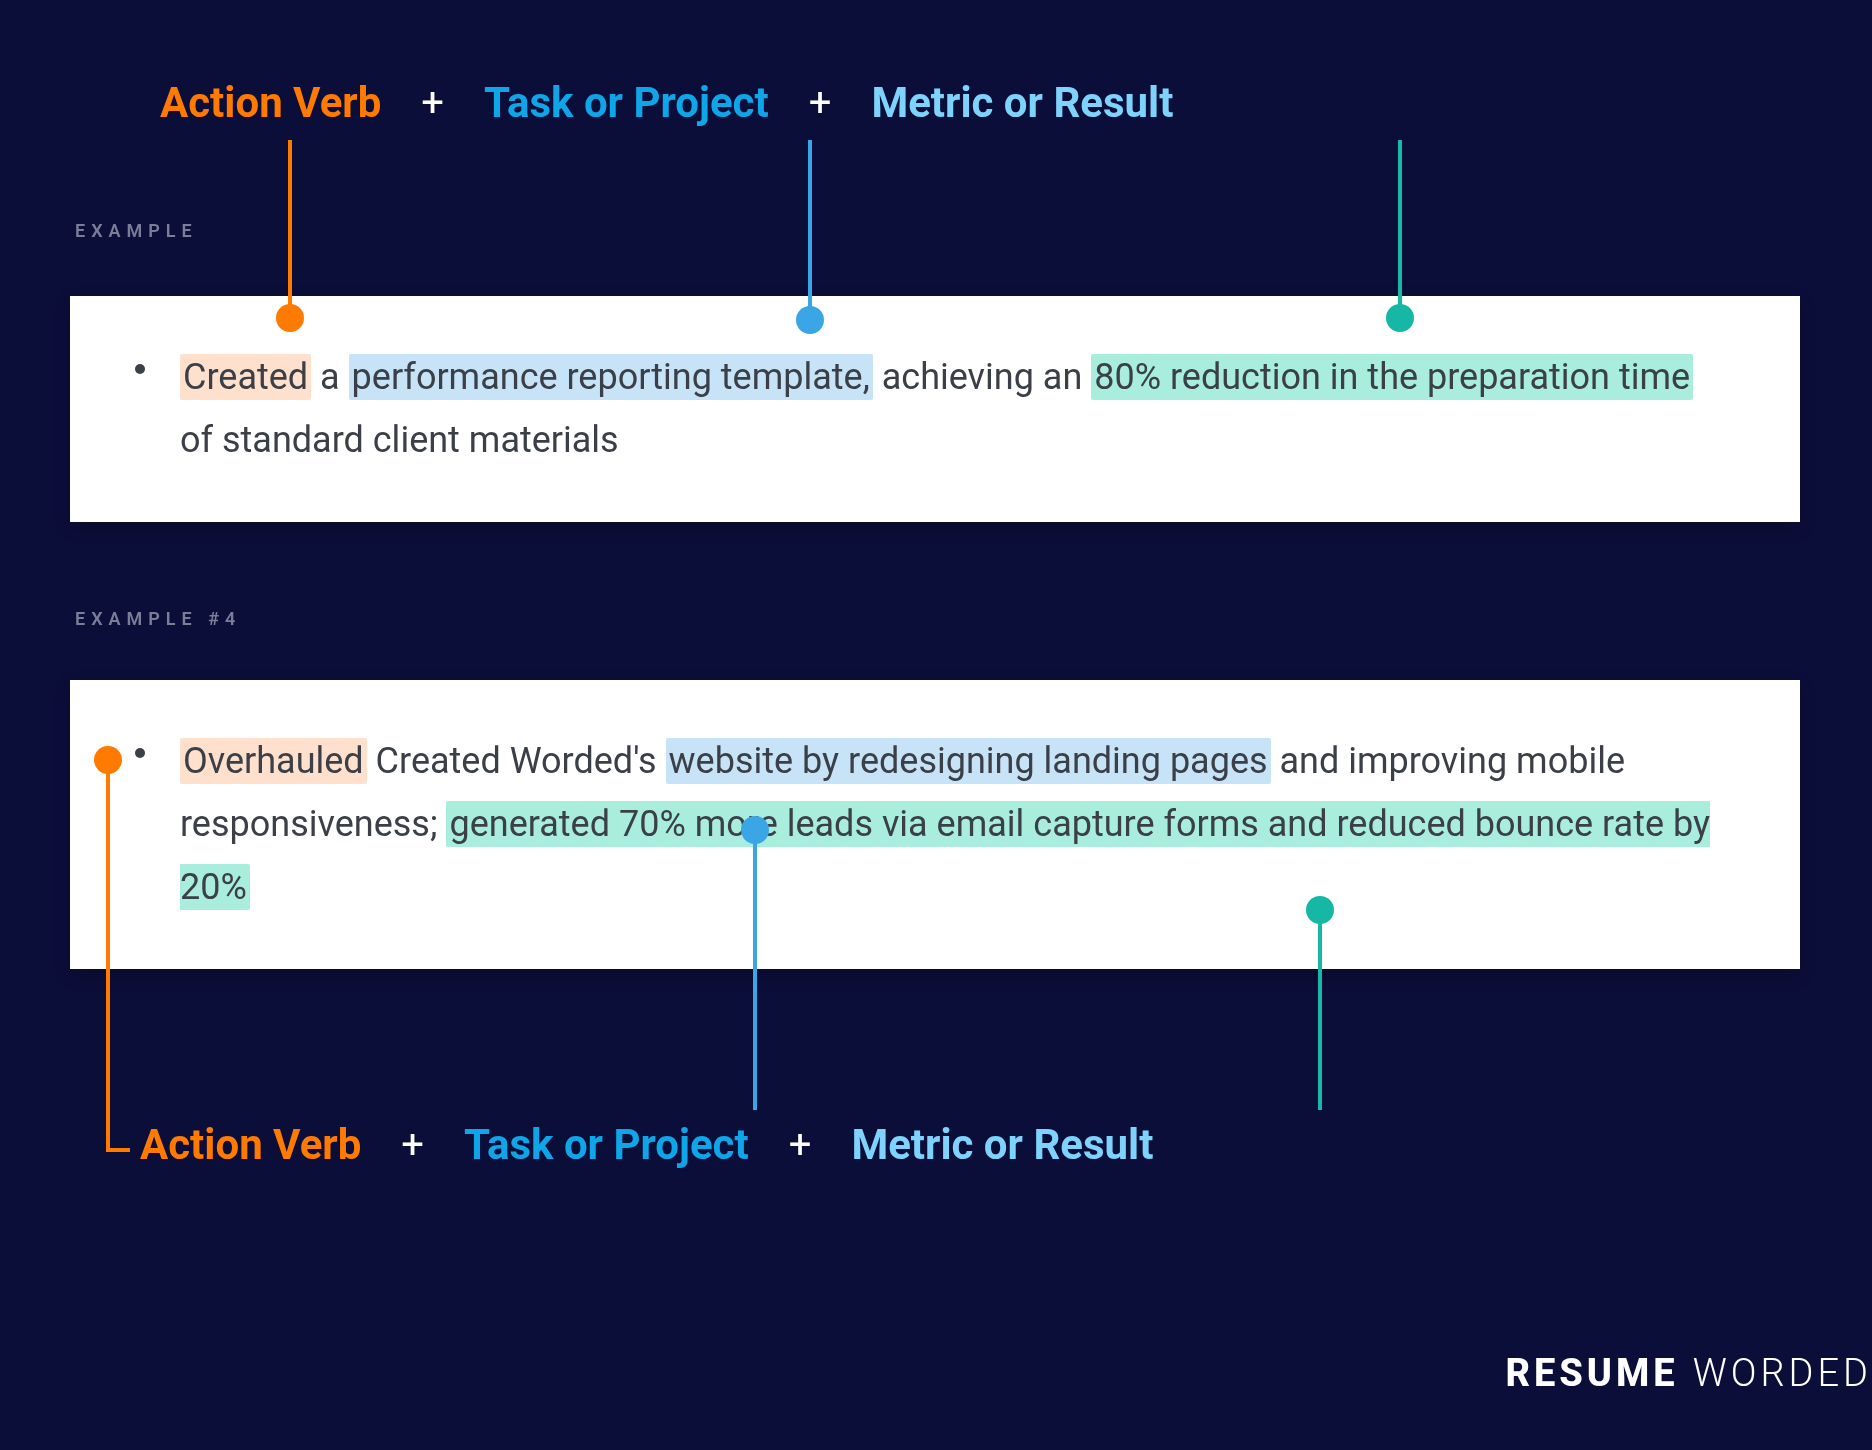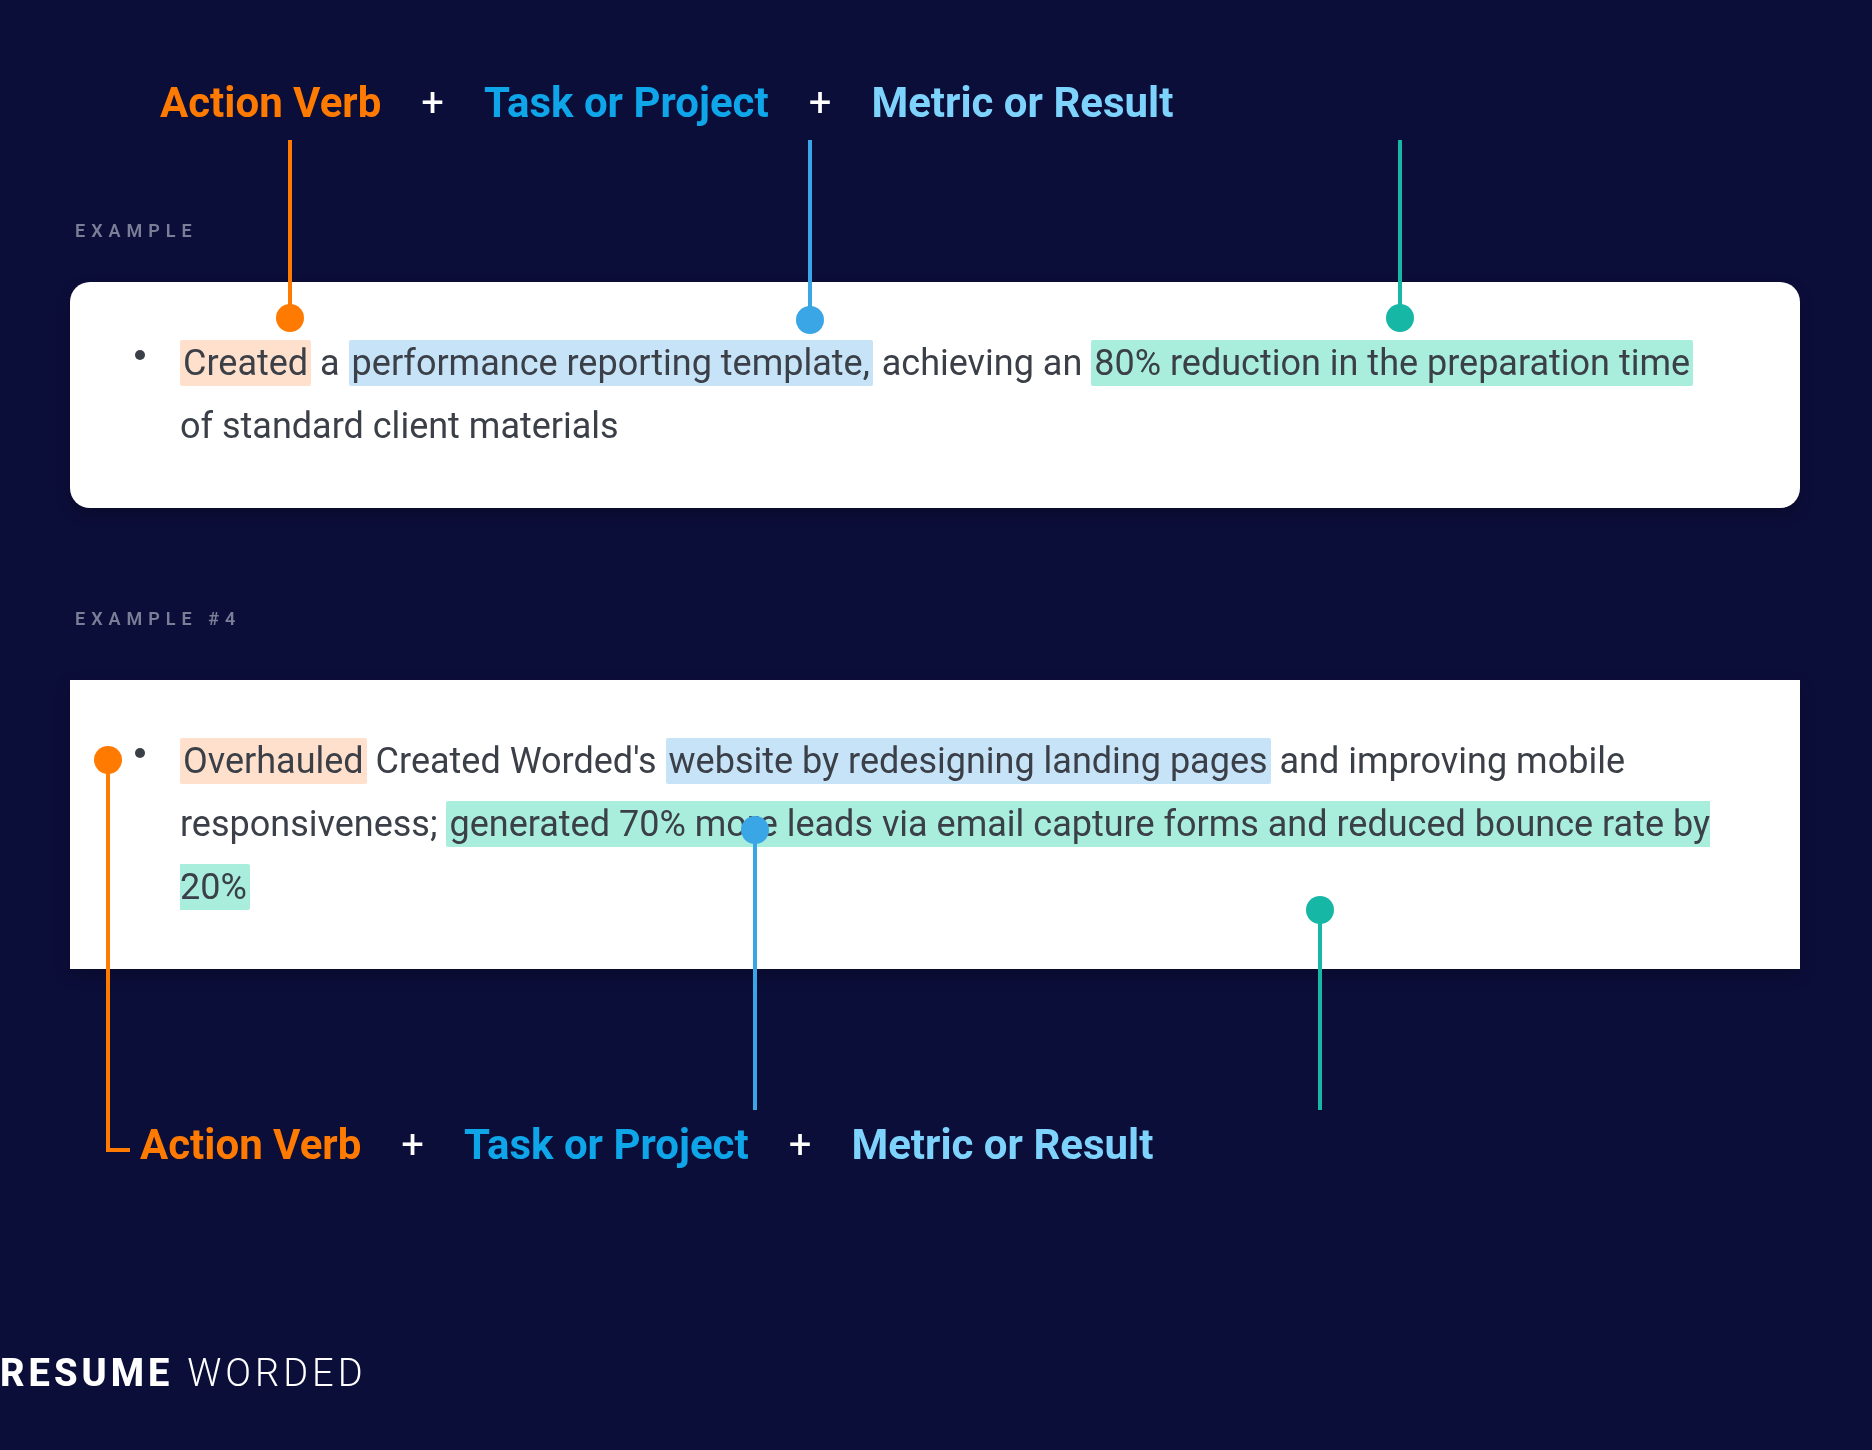--- a/index.html
+++ b/index.html
@@ -65,42 +65,42 @@
     position: absolute;
     left: 0; top: 0;
     width: 1872px; height: 1450px;
     pointer-events: none;
   }
 
   .brand {
     position: absolute;
     bottom: 55px;
     width: 100%;
-    text-align: left;
+    text-align: right;
     color: #ffffff;
     font-size: 38px;
     letter-spacing: 4px;
   }
   .brand .b1 { font-weight: 800; }
   .brand .b2 { font-weight: 300; margin-left: 14px; }
 </style>
 </head>
 <body>
 
 <div class="formula" style="left:160px; top:78px;">
   <span class="c-orange">Action Verb</span>
   <span class="plus">+</span>
   <span class="c-blue">Task or Project</span>
   <span class="plus">+</span>
   <span class="c-teal">Metric or Result</span>
 </div>
 
 <div class="label" style="left:75px; top:220px;">EXAMPLE</div>
 
-<div class="card" style="top:282px;border-radius:20px;">
+<div class="card" style="top:296px;">
   <div class="bullet-line">
     <span class="bullet-dot"></span>
     <span class="hl-orange">Created</span><span> a </span><span class="hl-blue">performance reporting template,</span><span> achieving an </span><span class="hl-teal">80% reduction in the preparation time</span><span> of standard client materials</span>
   </div>
 </div>
 
 <div class="label" style="left:75px; top:608px;">EXAMPLE #4</div>
 
 <div class="card" style="top:680px;">
   <div class="bullet-line">

